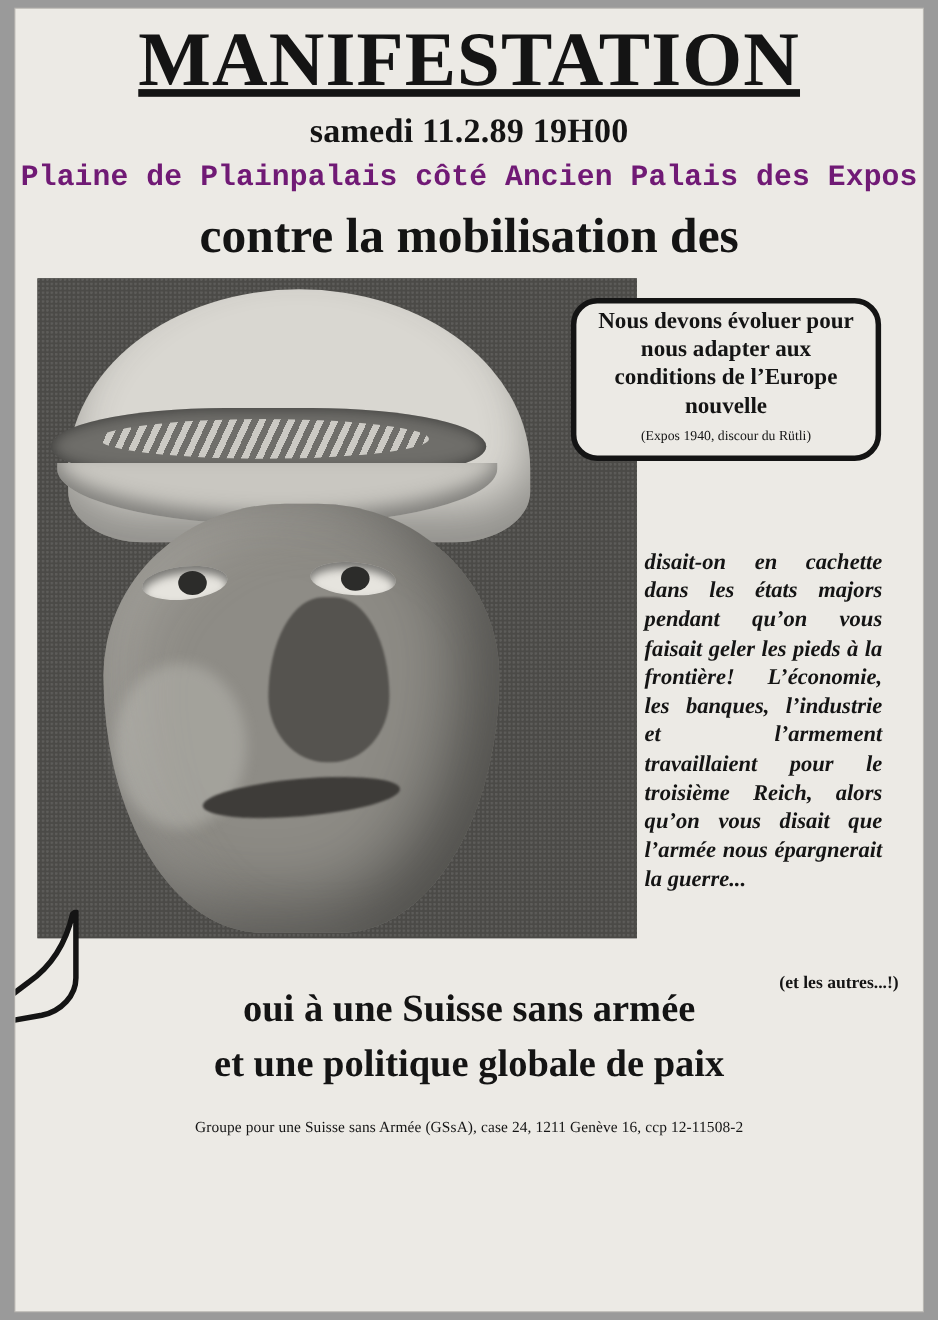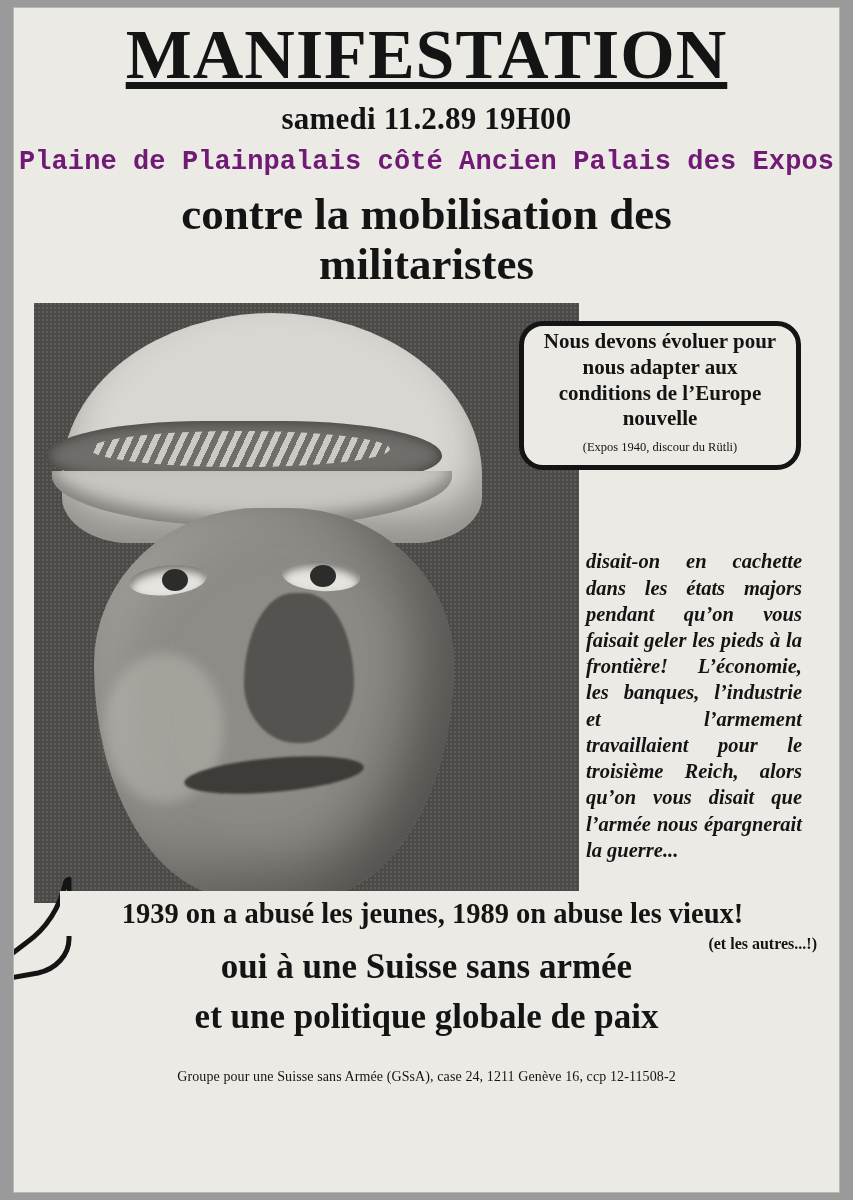--- a/index.html
+++ b/index.html
@@ -296,21 +296,20 @@
 </head>
 <body>
 
 <div class="poster">
 
   <div class="headline">MANIFESTATION</div>
   <div class="subline-1">samedi 11.2.89 19H00</div>
   <div class="subline-2">Plaine de Plainpalais côté Ancien Palais des Expos</div>
   <div class="bigline">
     <span>contre la mobilisation des</span><br>
-    <span>militaristes</span>
   </div>
 
   <div class="middle">
 
     <div class="photo">
       <div class="halftone"></div>
       <div class="cap"></div>
       <div class="cap-band"></div>
       <div class="cap-wreath"></div>
       <div class="cap-visor"></div>
@@ -330,21 +329,20 @@
 
     <div class="bubble">
       <div class="bubble-text">Nous devons évoluer pour nous adapter aux conditions de l’Europe nouvelle</div>
       <div class="bubble-credit">(Expos 1940, discour du Rütli)</div>
     </div>
 
     <div class="column">
       <p>disait-on en cachette dans les états majors pendant qu’on vous faisait geler les pieds à la frontière! L’économie, les banques, l’industrie et l’armement travaillaient pour le troisième Reich, alors qu’on vous disait que l’armée nous épargnerait la guerre...</p>
     </div>
 
-    <div class="banner">1939 on a abusé les jeunes, 1989 on abuse les vieux!</div>
     <div class="banner-note">(et les autres...!)</div>
   </div>
 
   <div class="slogan">
     <span>oui à une Suisse sans armée</span>
     <span class="l2">et une politique globale de paix</span>
   </div>
 
   <div class="footer">Groupe pour une Suisse sans Armée (GSsA), case 24, 1211 Genève 16, ccp 12-11508-2</div>
 </div>

